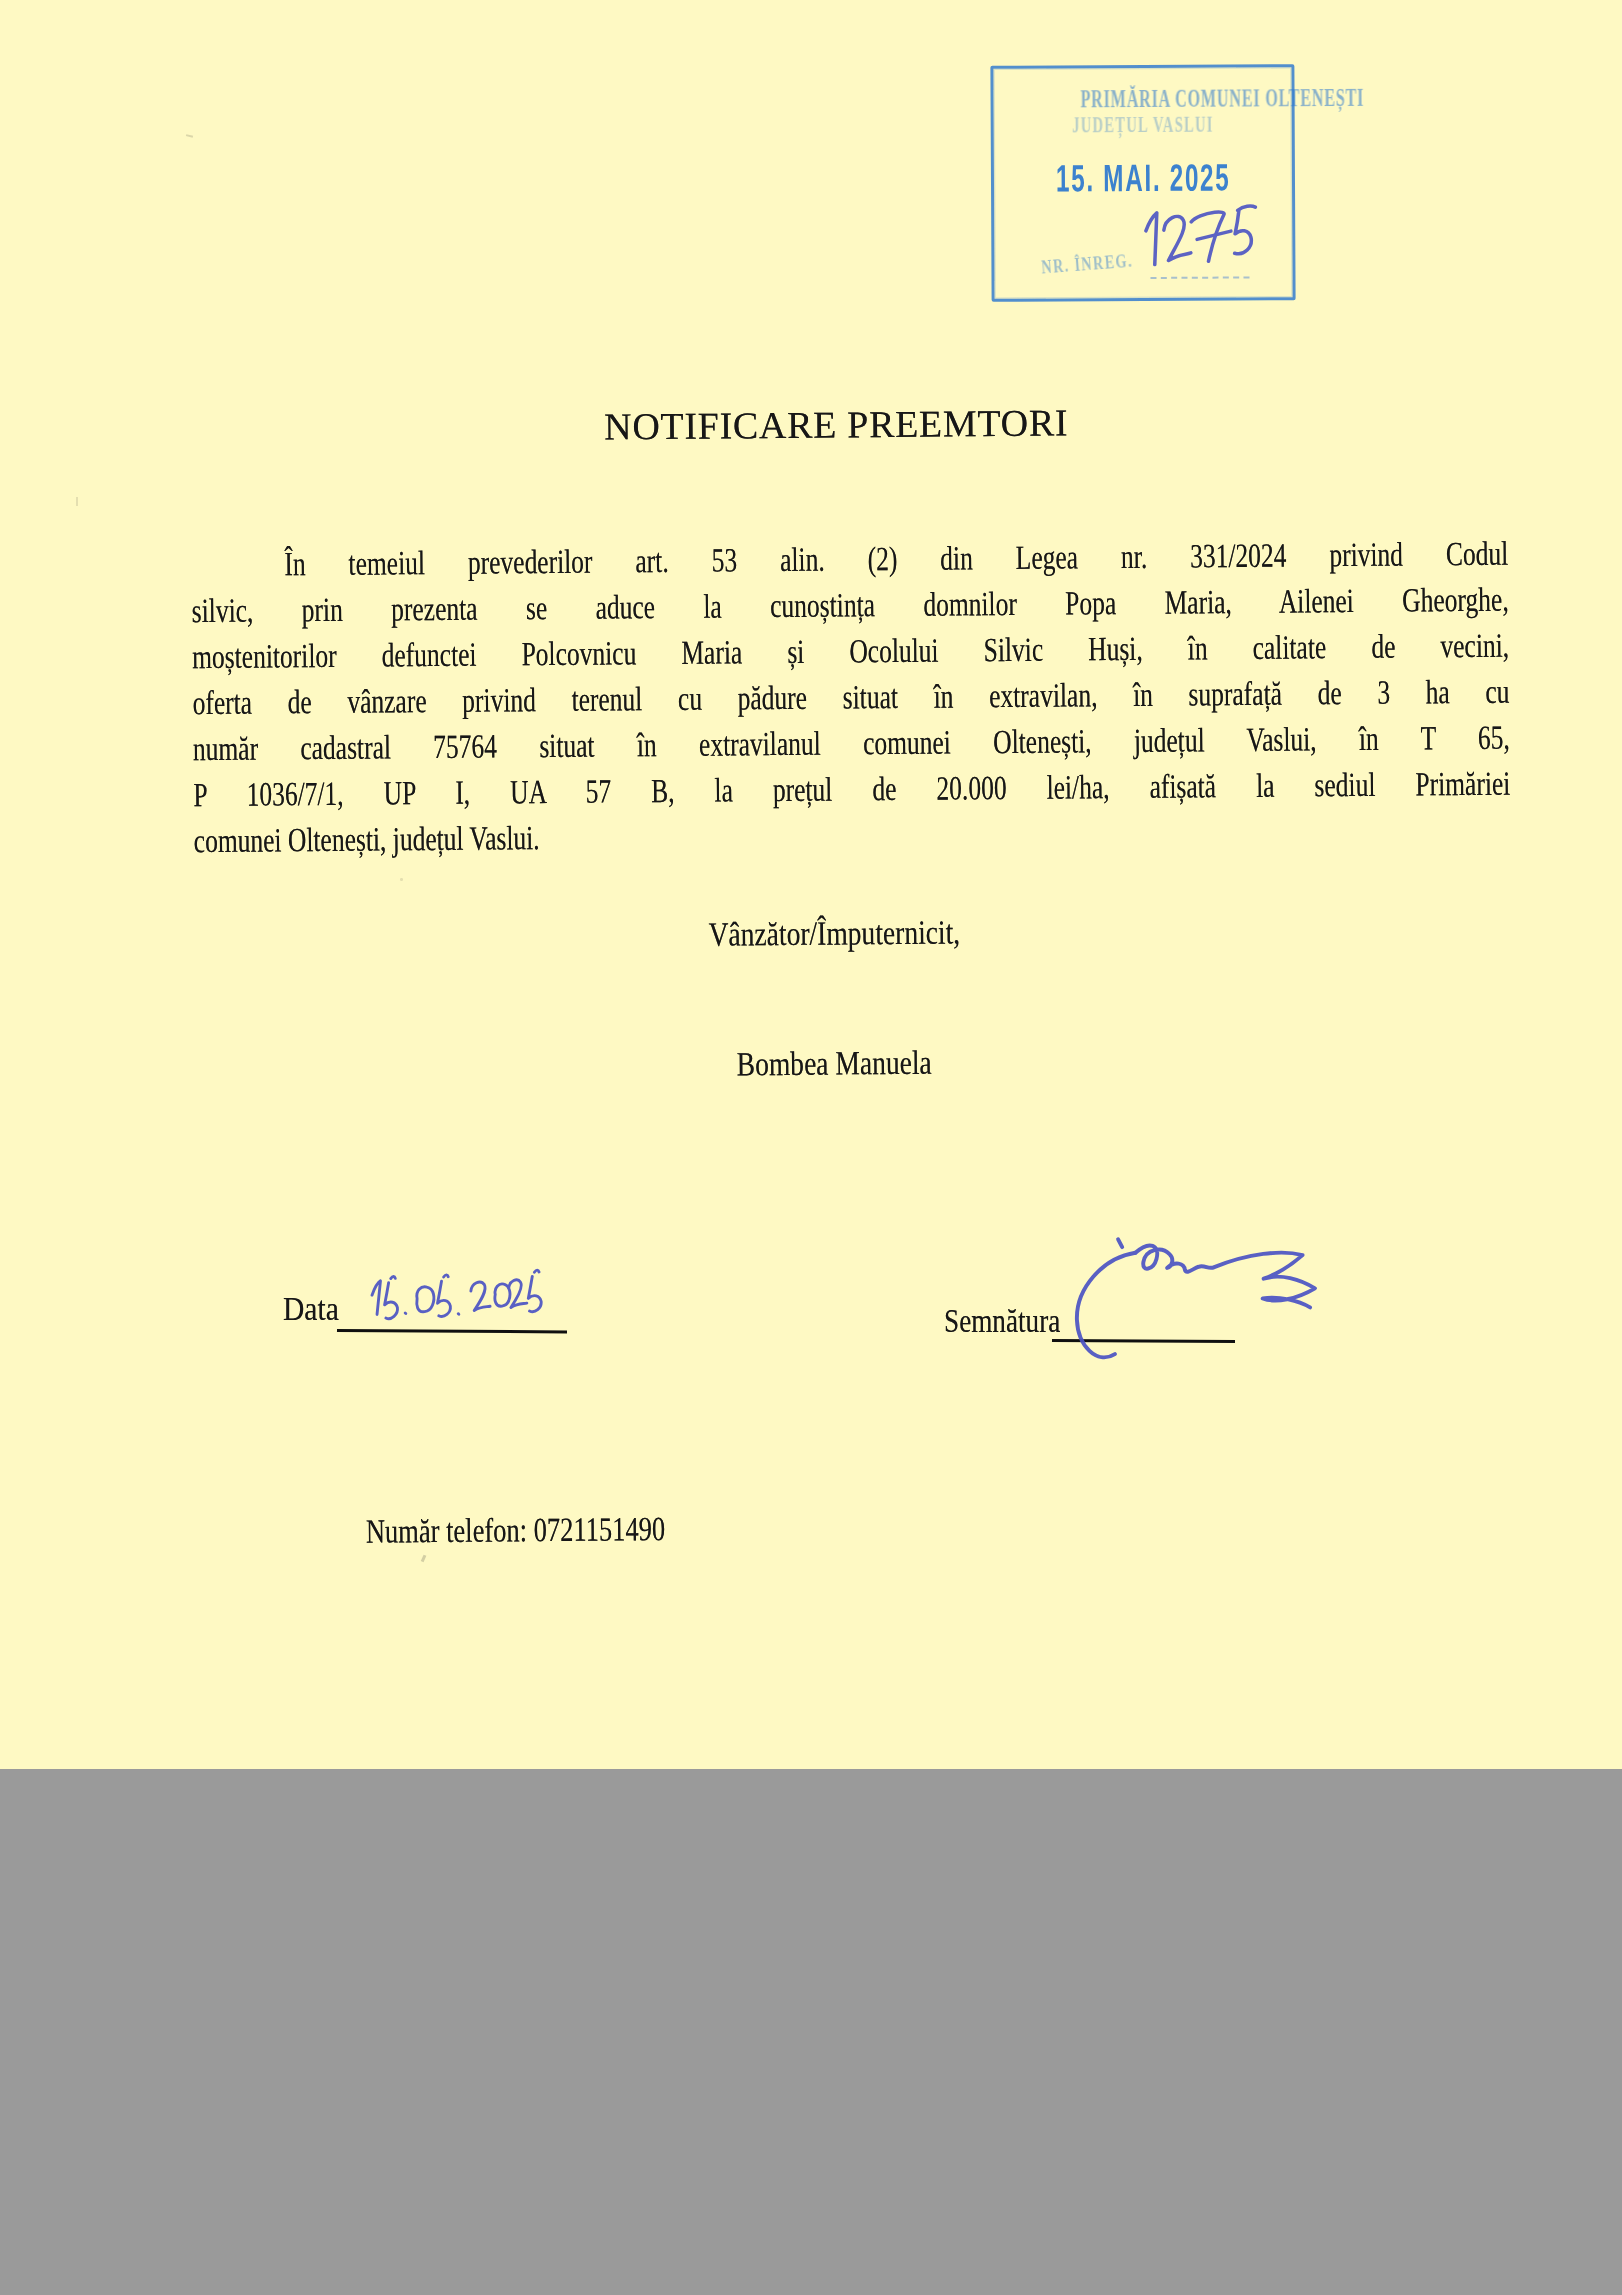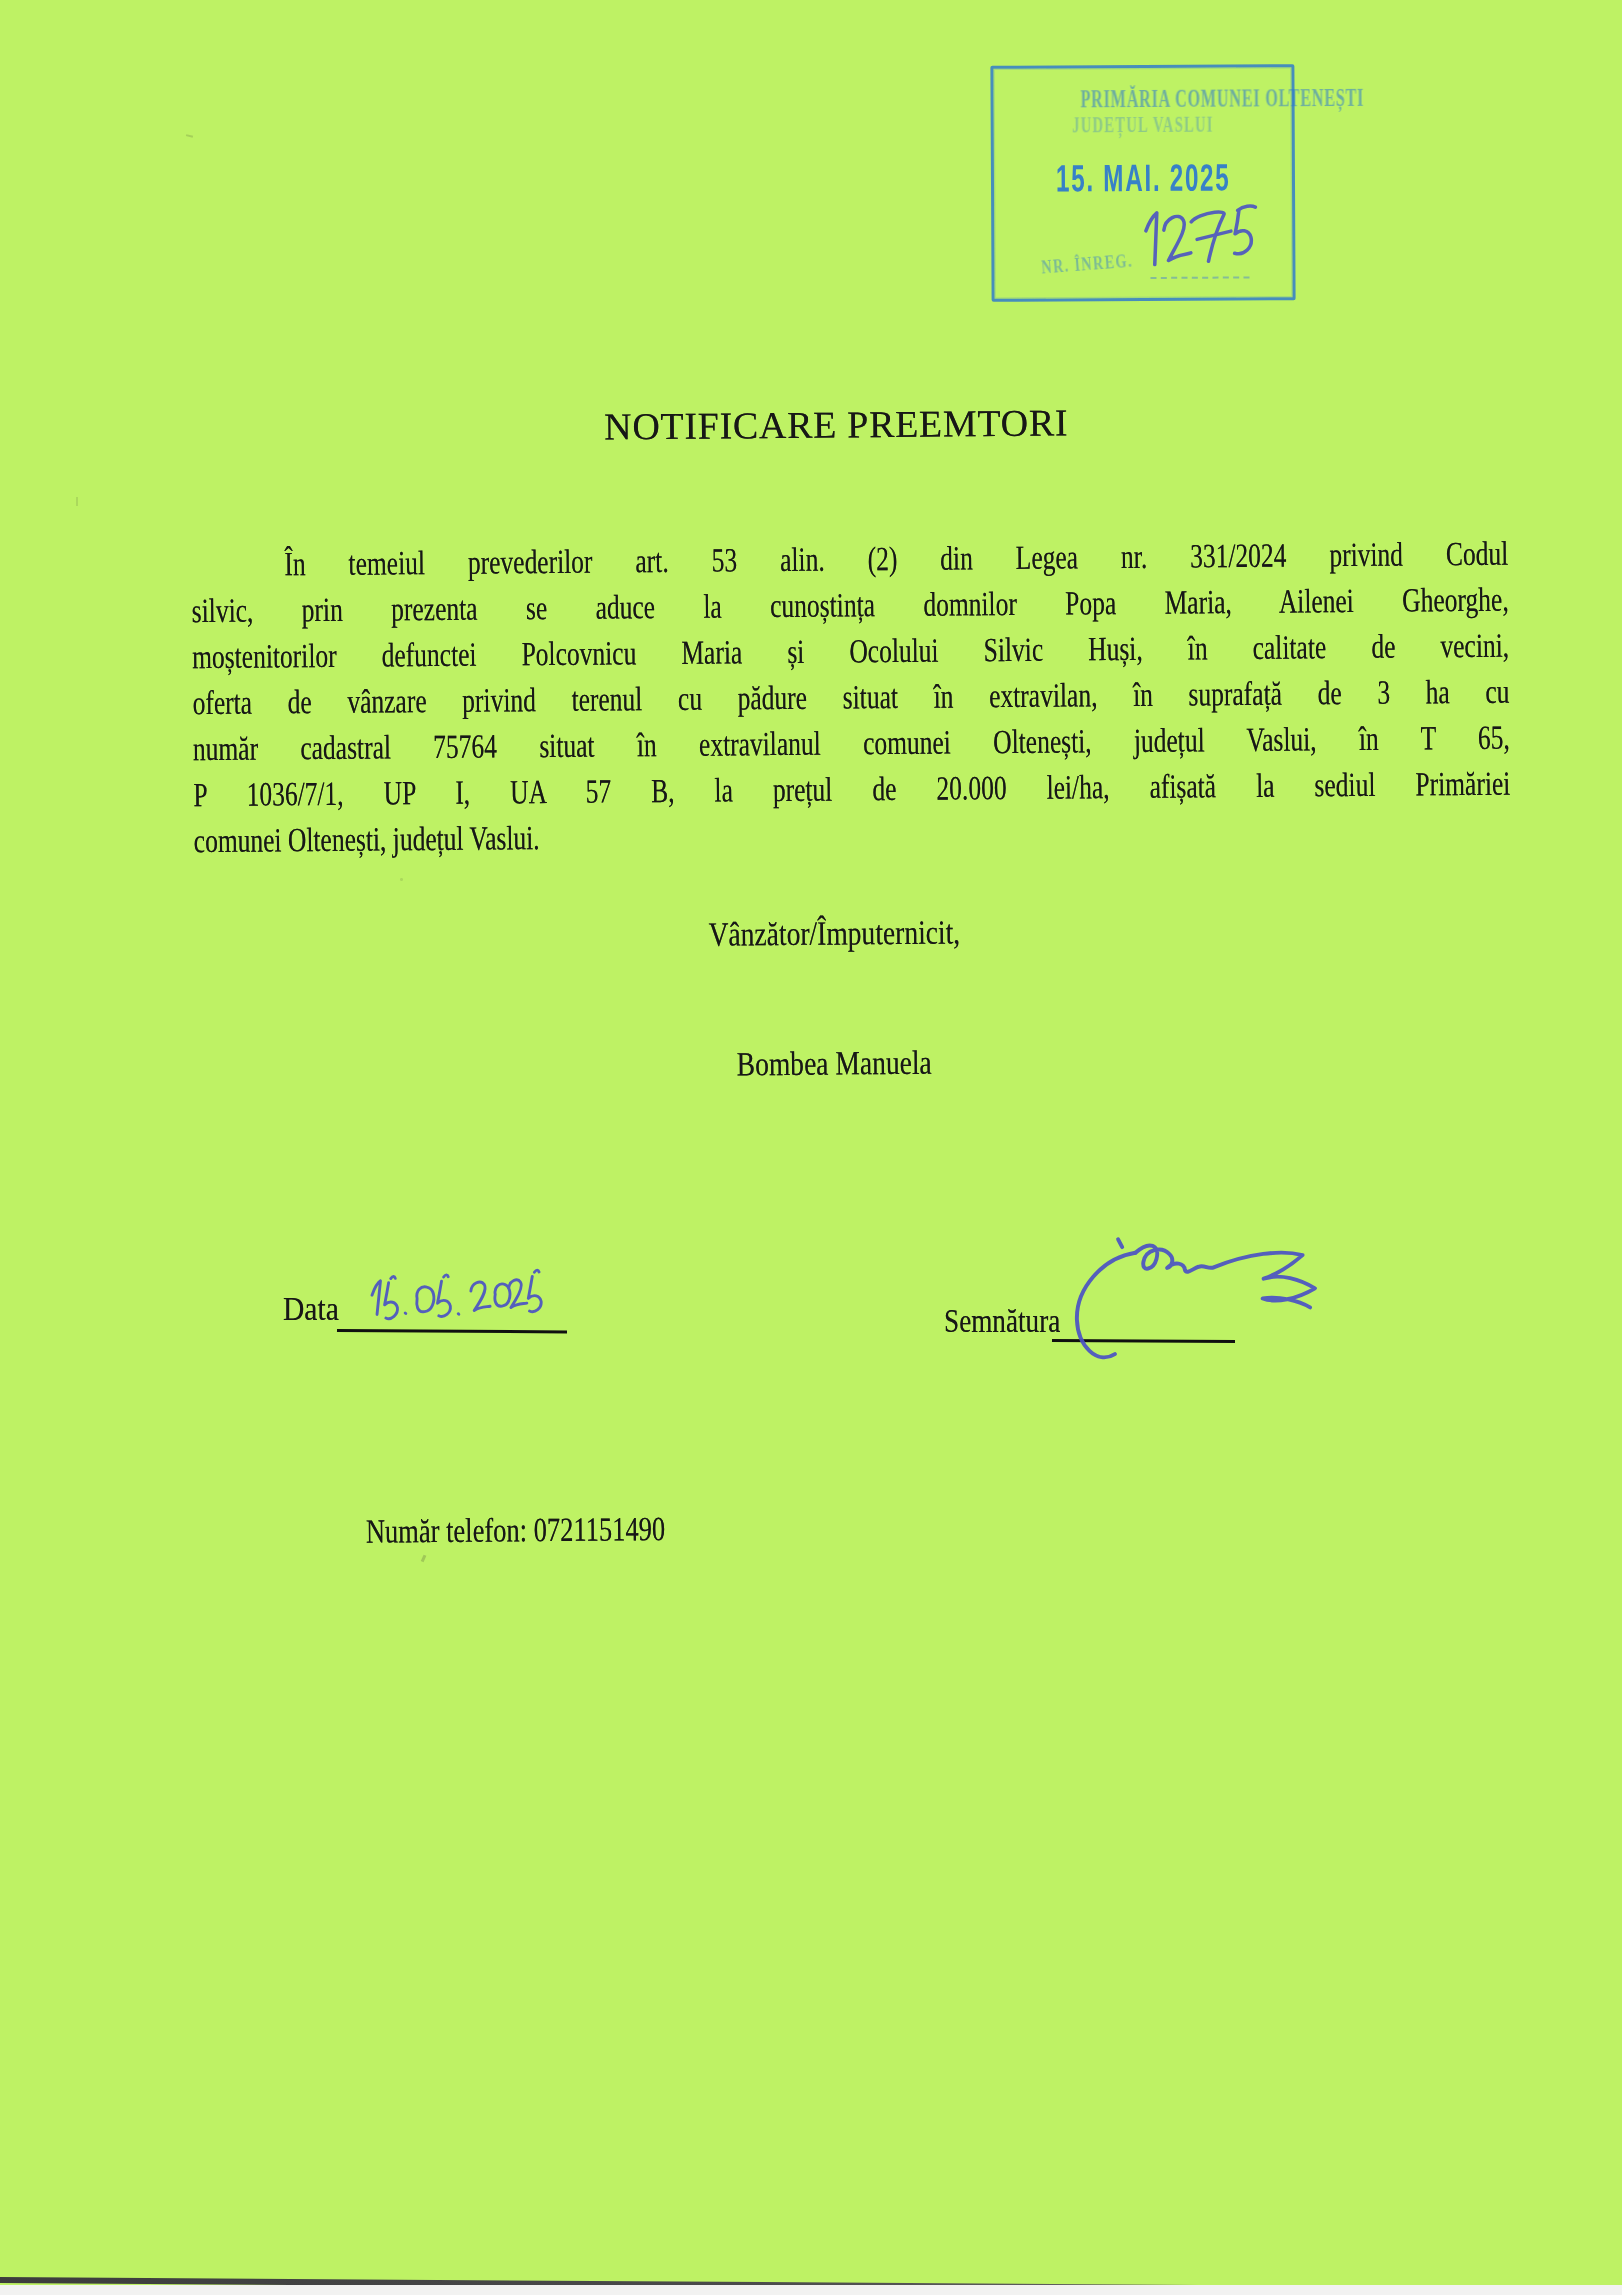--- a/index.html
+++ b/index.html
@@ -1,19 +1,19 @@
 <!DOCTYPE html>
 <html style="font-size:10.5px"><head>
 <meta charset="utf-8">
 <style>
   html,body{margin:0;padding:0;background:#9a9a9a;}
   .page{
     position:relative;
-    width:1623px;height:2295px;
-    background:#bef264;
+    width:1623px;height:1769px;
+    background:#fef9c3;
     overflow:hidden;
     font-family:"Liberation Serif","DejaVu Serif",serif;
     color:#171717;
   }
   
   .skewA{position:absolute;left:0;top:0;width:1623px;height:2295px;
          transform:rotate(-0.5deg);transform-origin:785px 982px;}
   
   .stamp{
     position:absolute;left:991px;top:65px;width:298px;height:230px;

